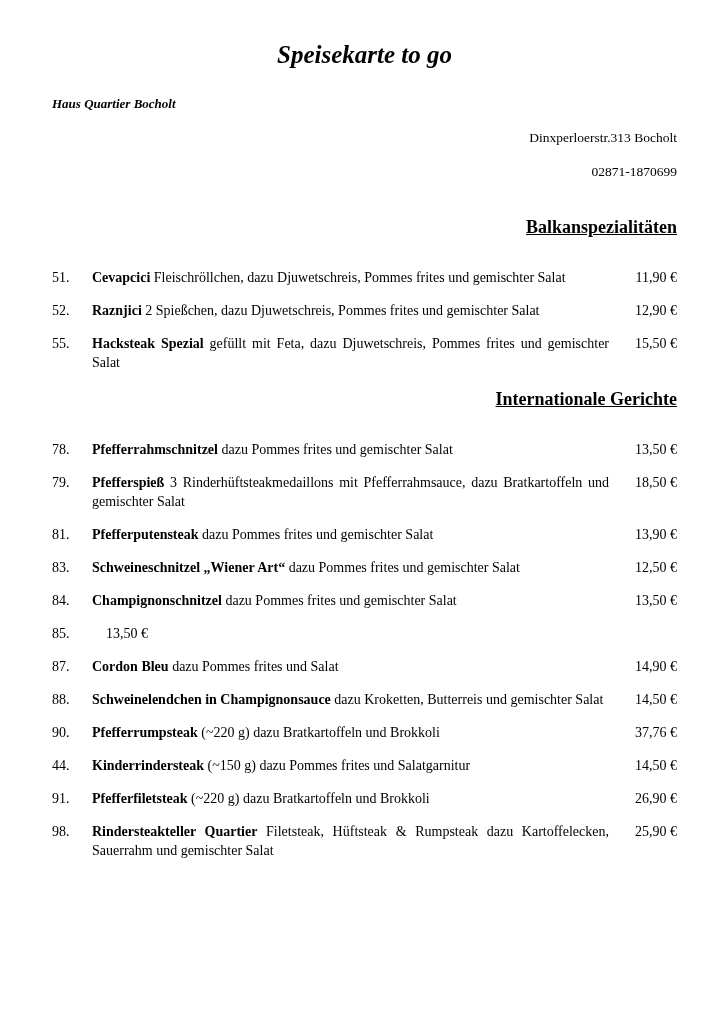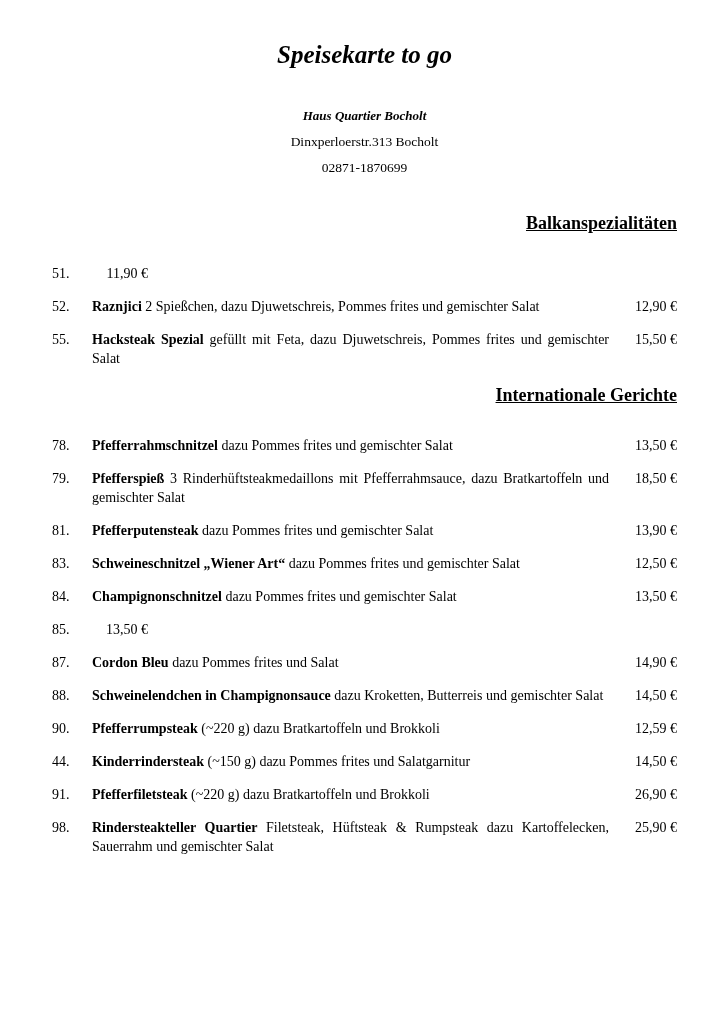--- a/index.html
+++ b/index.html
@@ -15,31 +15,31 @@
     overflow: hidden;
   }
   .doc-title {
     text-align: center;
     font-size: 25px;
     font-weight: bold;
     font-style: italic;
     line-height: 30px;
   }
   .venue {
-    text-align: center;
+    text-align: left;
     font-size: 13px;
     font-weight: bold;
     font-style: italic;
-    margin-top: 38px;
+    margin-top: 26px;
     line-height: 16px;
   }
   .addr, .phone {
-    text-align: center;
+    text-align: right;
     font-size: 13.5px;
-    margin-top: 10px;
+    margin-top: 18px;
     line-height: 16px;
   }
   .section-title {
     text-align: right;
     font-size: 18px;
     font-weight: bold;
     text-decoration: underline;
     line-height: 22px;
   }
   .section-title.first { margin-top: 36px; }
@@ -66,20 +66,21 @@
 
   <div class="venue">Haus Quartier Bocholt</div>
   <div class="addr">Dinxperloerstr.313 Bocholt</div>
   <div class="phone">02871-1870699</div>
 
   <section>
     <h2 class="section-title first">Balkanspezialitäten</h2>
     <div class="items">
   <div class="row">
     <span class="col-num">51.</span>
+    <span class="col-text"><span class="item-name">Cevapcici</span><span class="item-desc"> Fleischröllchen, dazu Djuwetschreis, Pommes frites und gemischter Salat</span></span>
     <span class="col-price">11,90 €</span>
   </div>
 
   <div class="row">
     <span class="col-num">52.</span>
     <span class="col-text"><span class="item-name">Raznjici</span><span class="item-desc"> 2 Spießchen, dazu Djuwetschreis, Pommes frites und gemischter Salat</span></span>
     <span class="col-price">12,90 €</span>
   </div>
 
   <div class="row">
@@ -137,21 +138,21 @@
 
   <div class="row">
     <span class="col-num">88.</span>
     <span class="col-text"><span class="item-name">Schweinelendchen in Champignonsauce</span><span class="item-desc"> dazu Kroketten, Butterreis und gemischter Salat</span></span>
     <span class="col-price">14,50 €</span>
   </div>
 
   <div class="row">
     <span class="col-num">90.</span>
     <span class="col-text"><span class="item-name">Pfefferrumpsteak</span><span class="item-desc"> (~220 g) dazu Bratkartoffeln und Brokkoli</span></span>
-    <span class="col-price">12,59 €</span>
+    <span class="col-price">37,76 €</span>
   </div>
 
   <div class="row">
     <span class="col-num">44.</span>
     <span class="col-text"><span class="item-name">Kinderrindersteak</span><span class="item-desc"> (~150 g) dazu Pommes frites und Salatgarnitur</span></span>
     <span class="col-price">14,50 €</span>
   </div>
 
   <div class="row">
     <span class="col-num">91.</span>

